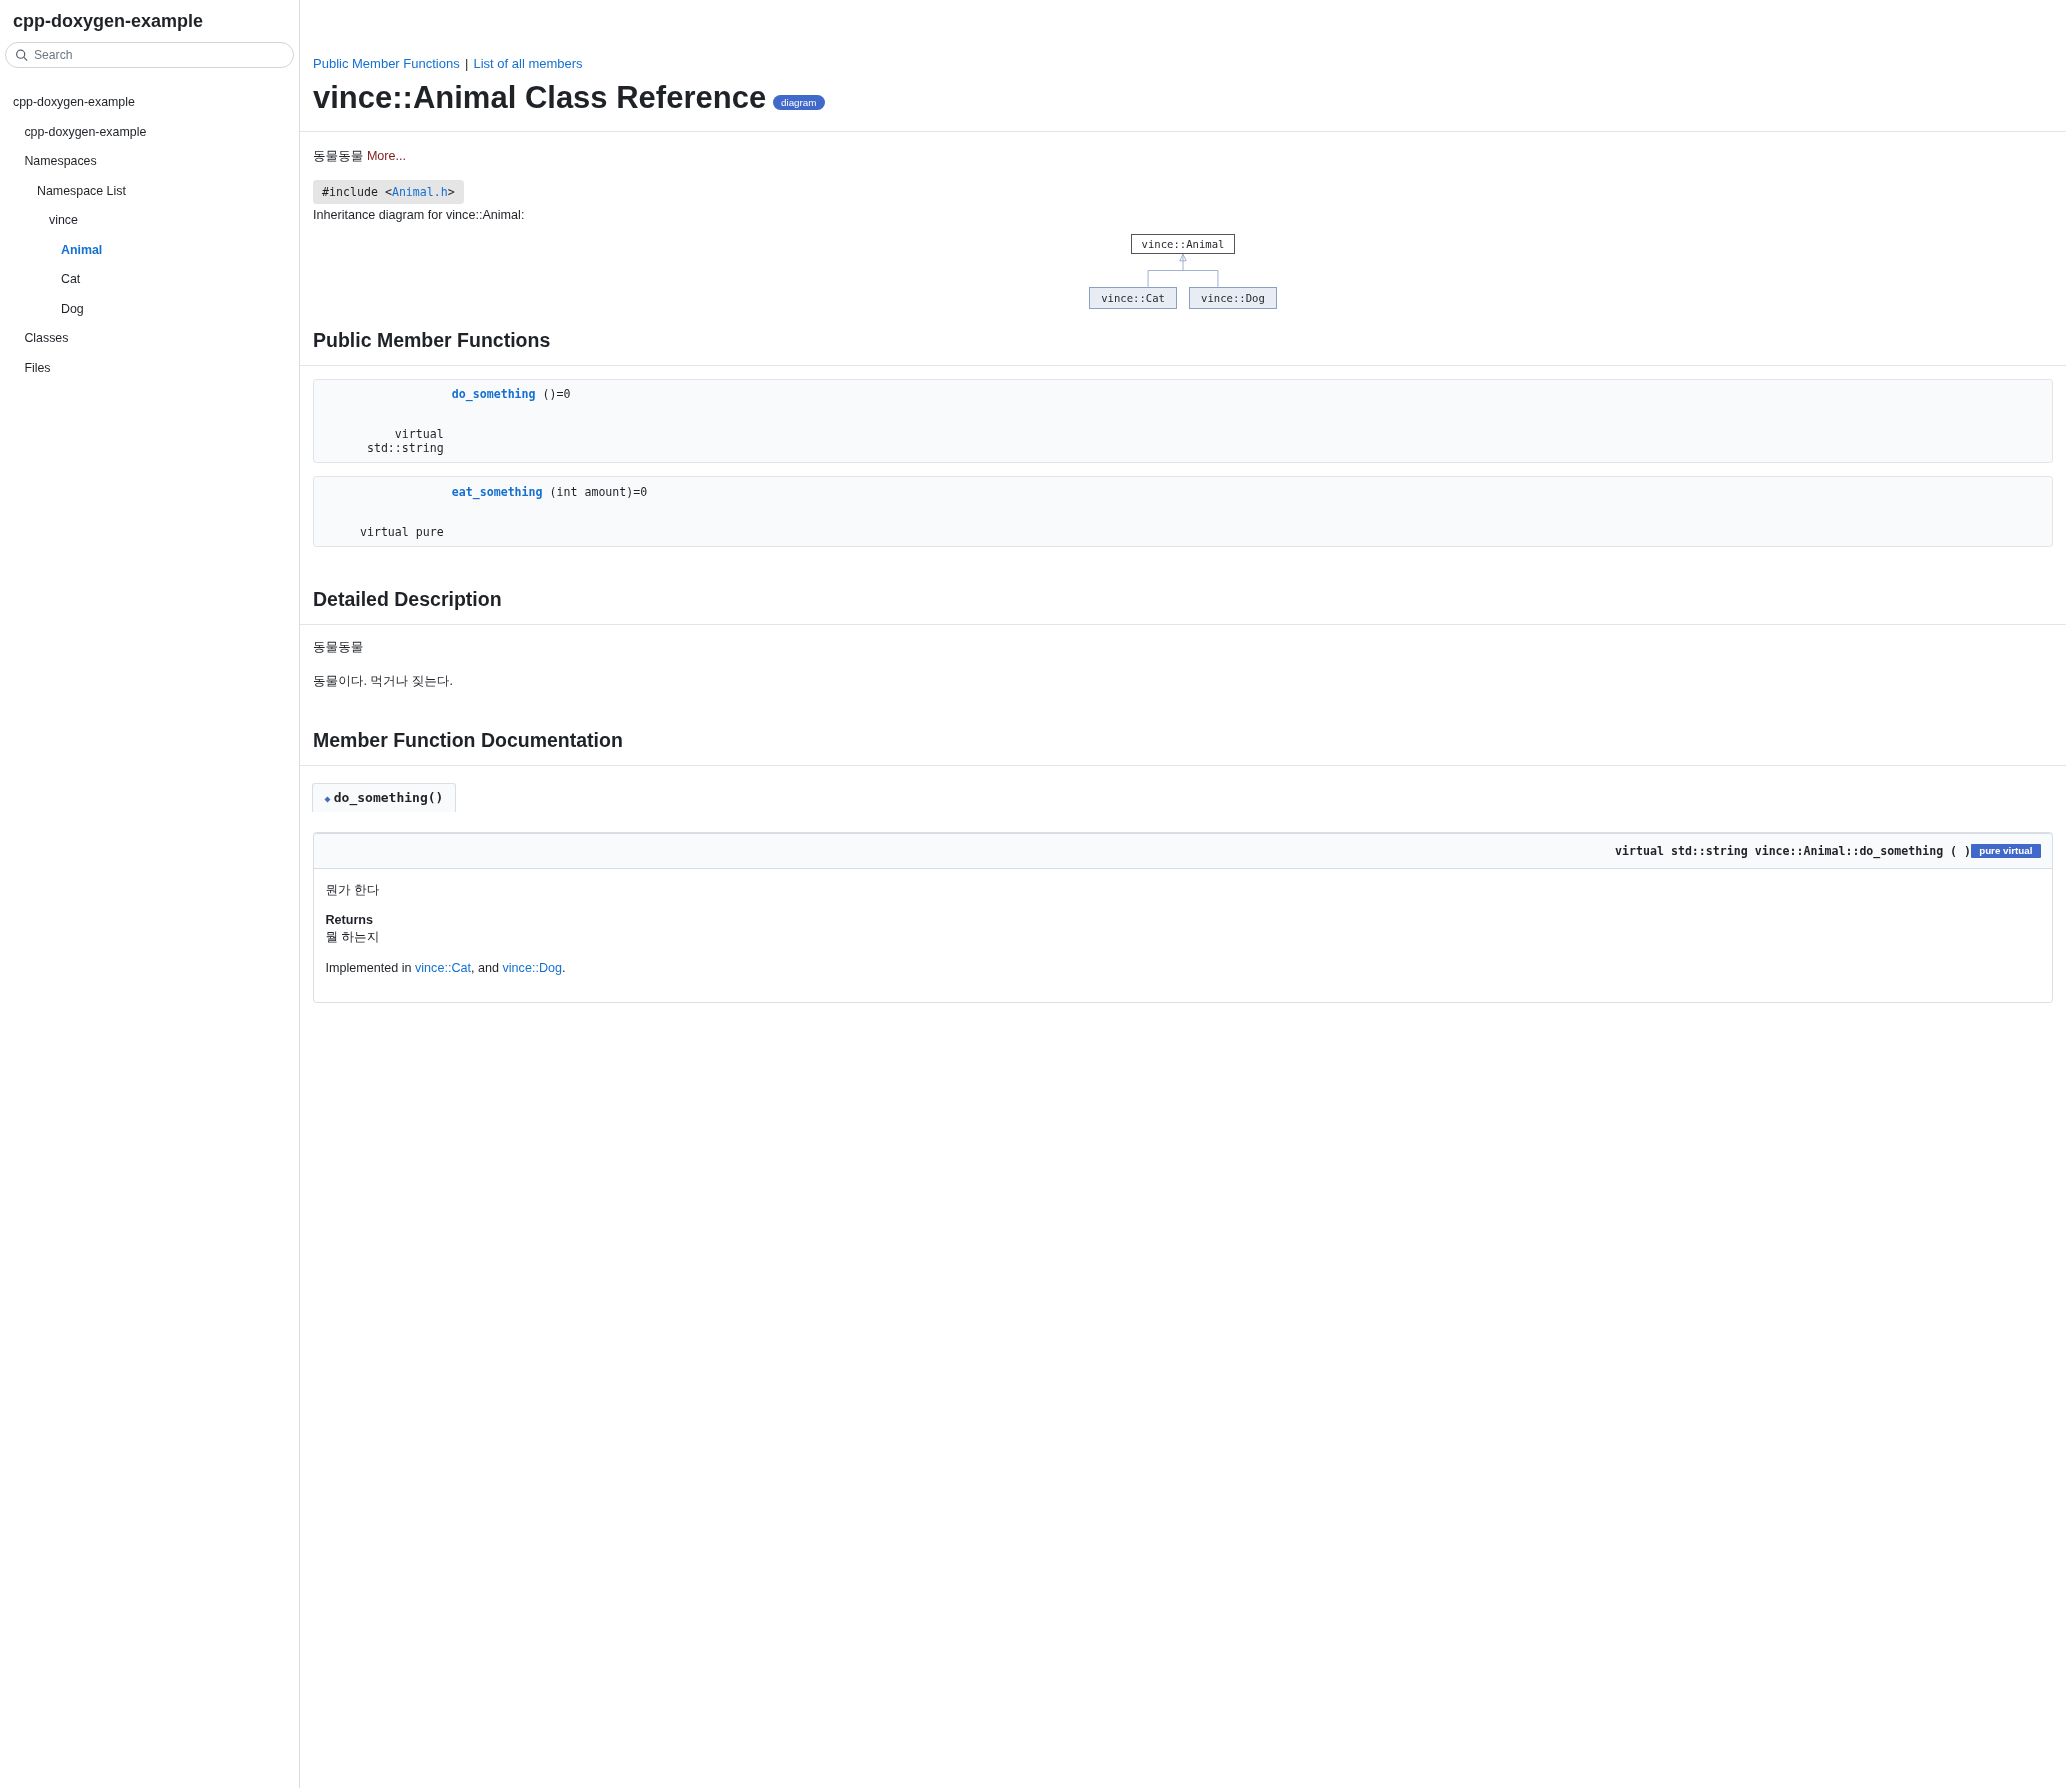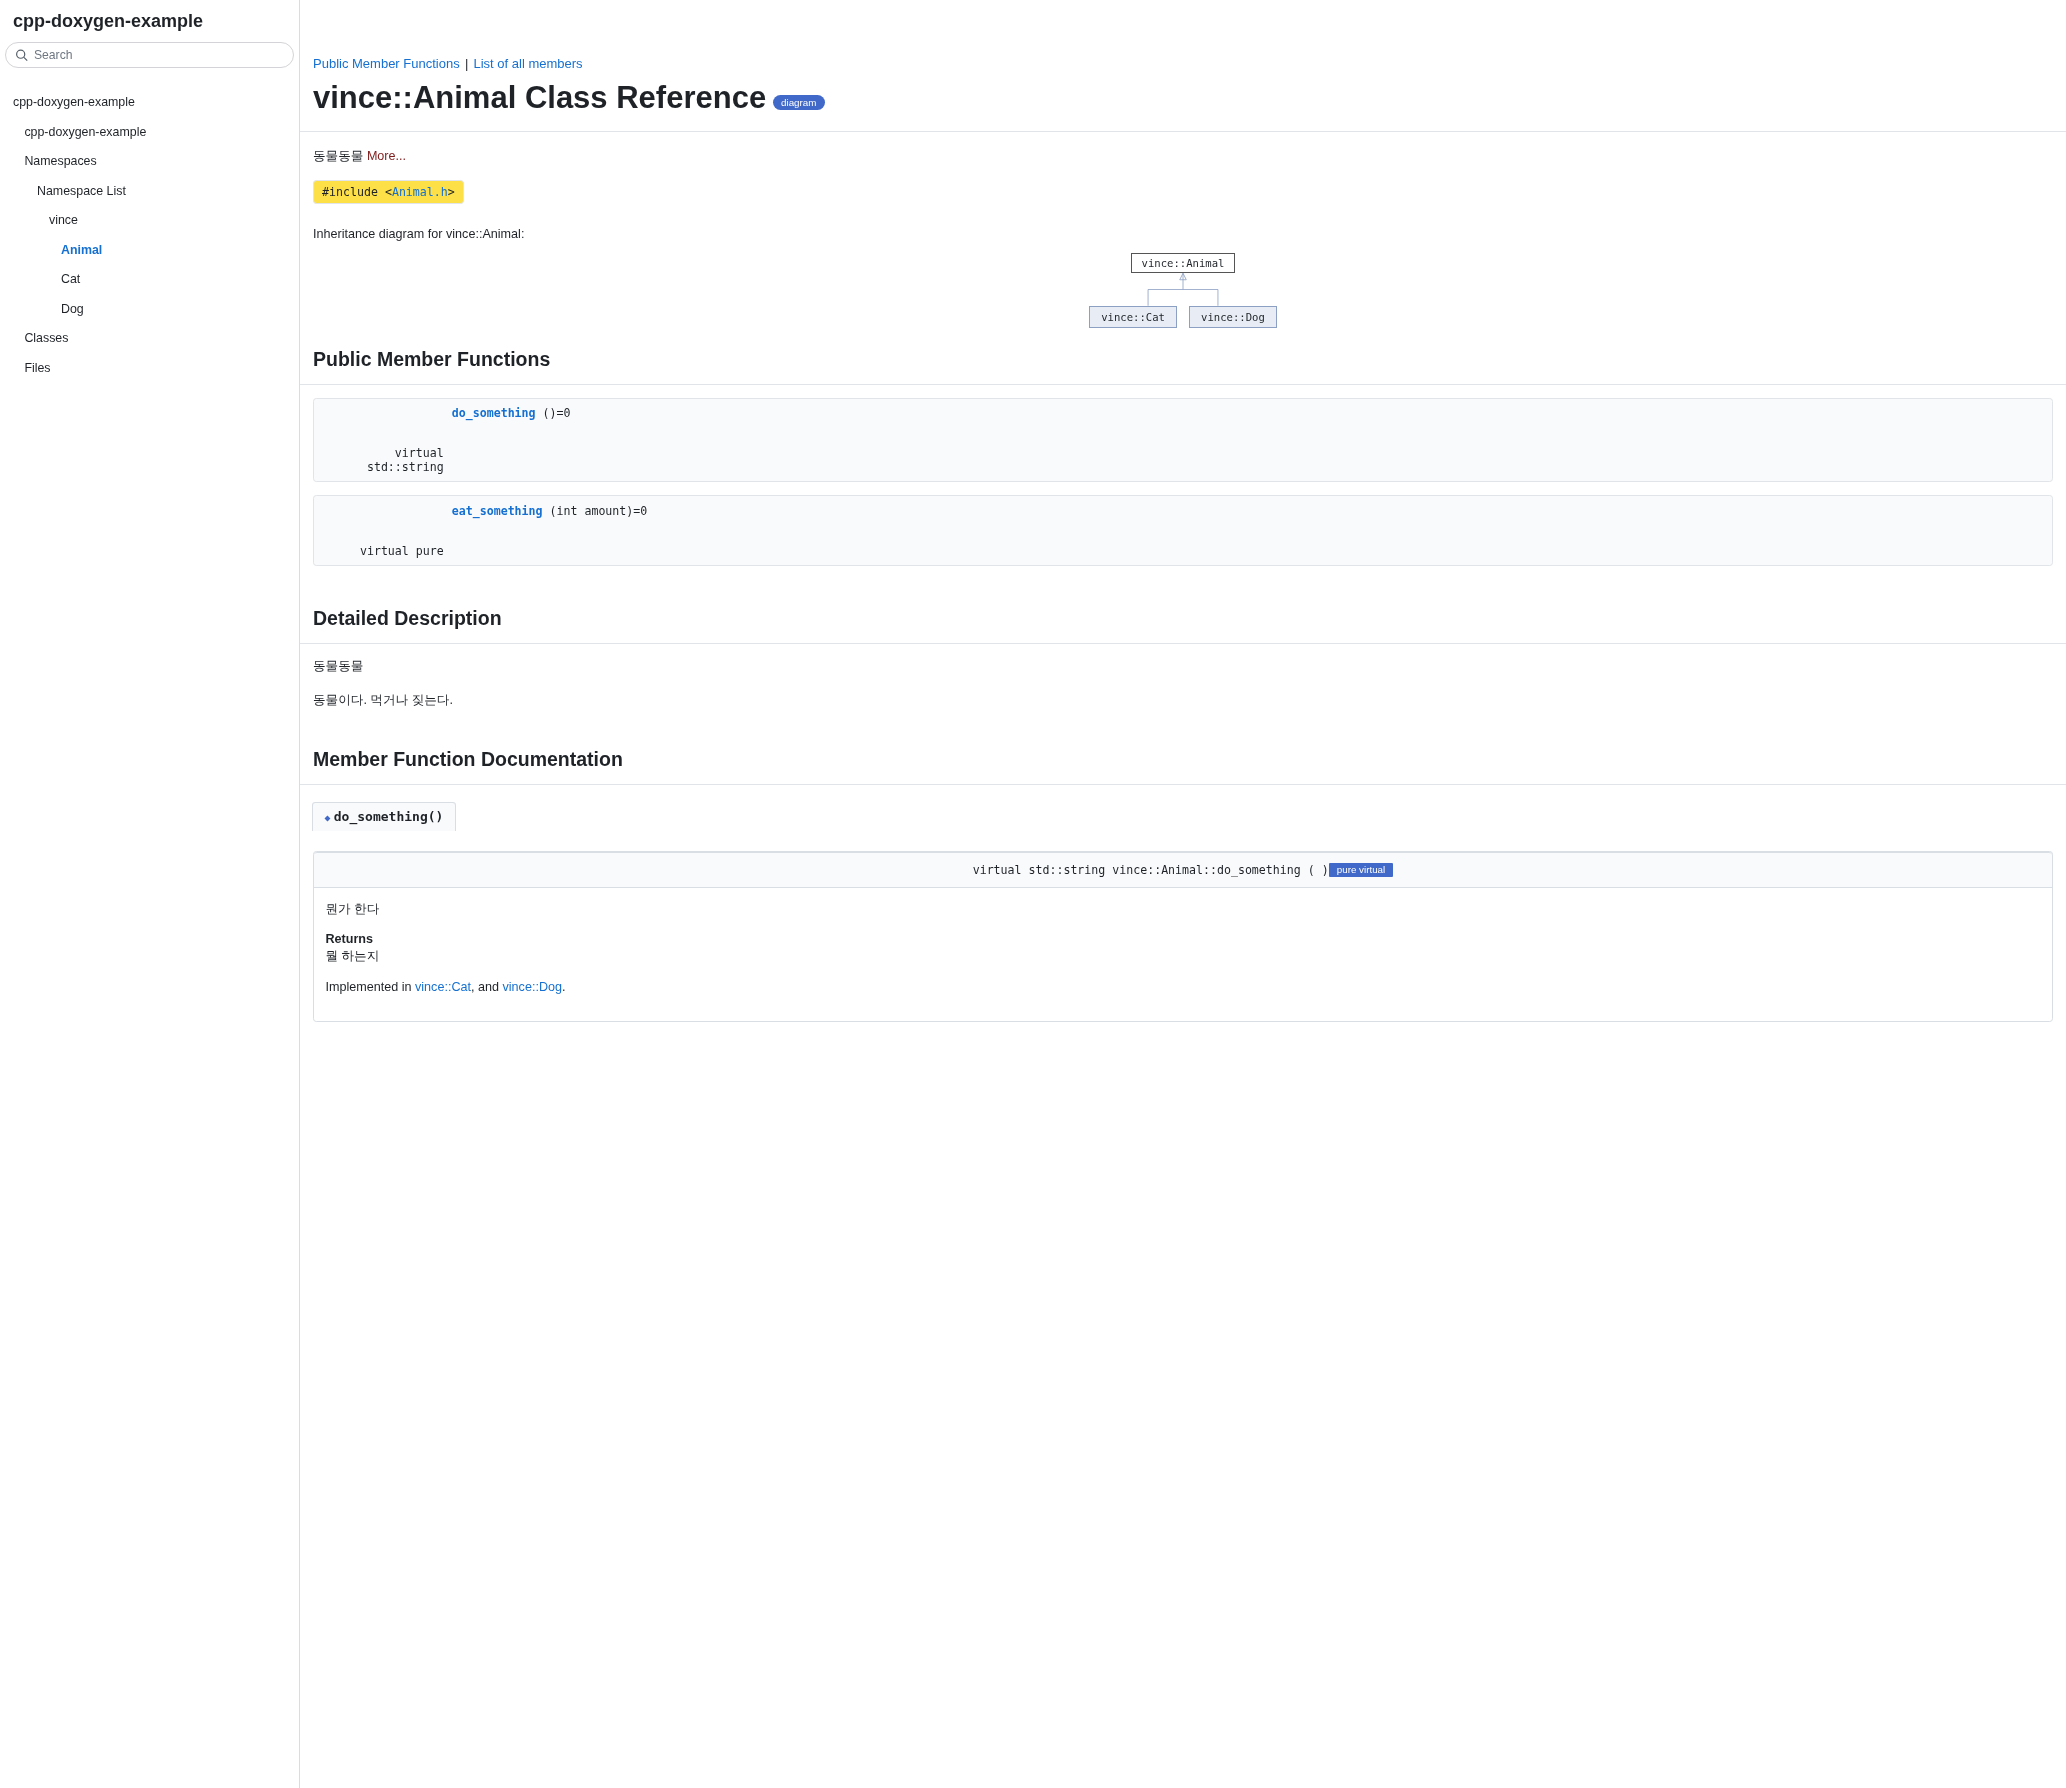--- a/index.html
+++ b/index.html
@@ -23,39 +23,39 @@
 .main { flex: 1; padding: 0 0 33px 0; overflow-x: hidden; }
 .top-links { text-align: left; padding: 56px 13px 0 13px; font-size: 13px; }
 .top-links a { color: #1570d1; text-decoration: none; }
 .top-sep { color: #1f2328; padding: 0 1.6px; }
 .page-header { padding: 8.1px 13px 14.7px 13px; border-bottom: 0.8px solid #e1e4e8; }
 .page-title { font-size: 31px; font-weight: 700; color: #1f2328; line-height: 1.2; display: inline; }
 .badge { display: inline-block; background: #4169c9; color: #fff; font-size: 9.8px; font-weight: 500; padding: 1.6px 8.1px; border-radius: 8.1px; vertical-align: middle; margin-left: 3.3px; position: relative; top: -2.4px; }
 .content { padding: 16.3px 13px 0 13px; }
 .brief { font-size: 12.6px; margin-bottom: 14.7px; }
 .brief a { color: #7f1d1d; text-decoration: none; text-align: center; }
-.include-box { display: inline-block; background: #fde047; border: 0.8px solid #e1e4e8; border-radius: 3.3px; padding: 4.1px 8.1px; font-family: ui-monospace, SFMono-Regular, Menlo, Consolas, monospace; font-size: 11.6px; margin-bottom: 23px; }
+.include-box { display: inline-block; background: #e5e5e5; border: 0.8px solid #e1e4e8; border-radius: 3.3px; padding: 4.1px 8.1px; font-family: ui-monospace, SFMono-Regular, Menlo, Consolas, monospace; font-size: 11.6px; margin-bottom: 4px; }
 .include-box a { color: #1570d1; text-decoration: none; }
 .inh-text { font-size: 12.6px; margin-bottom: 11.4px; }
 .inh-diagram { display: flex; flex-direction: column; align-items: center; margin: 0 auto 19.5px auto; }
 .inh-parent { border: 0.8px solid #555; padding: 3.3px 9.8px; font-family: ui-monospace, SFMono-Regular, Menlo, Consolas, monospace; font-size: 10.6px; background: #fff; margin-bottom: 0; }
 .inh-children { display: flex; gap: 11.4px; margin-top: 0; }
 .inh-child { border: 0.8px solid #8ca0c4; background: #e8edf5; padding: 4.1px 11.4px; font-family: ui-monospace, SFMono-Regular, Menlo, Consolas, monospace; font-size: 10.6px; }
 .inh-connector { position: relative; width: 130px; height: 33px; }
 .inh-connector svg { width: 100%; height: 100%; }
 h2.section { font-size: 19.5px; font-weight: 600; color: #1f2328; margin: 18px 0 13px 0; }
 .section-hr { border: none; border-top: 0.8px solid #e1e4e8; margin: 0 -13px 0 -13px; }
 .mem-row { display: flex; background: #f9fafb; border: 0.8px solid #e1e4e8; border-radius: 3.3px; padding: 7.3px 9.8px; margin-bottom: 13px; font-family: ui-monospace, SFMono-Regular, Menlo, Consolas, monospace; font-size: 11.6px; }
 .mem-left { width: 128px; text-align: right; padding-right: 8.1px; color: #1f2328; flex-shrink: 0; margin-top: 40px; }
 .mem-right a { color: #1570d1; text-decoration: none; font-weight: 600; }
 .detail-p { font-size: 12.6px; margin-bottom: 14.7px; line-height: 1.55; }
 .func-card { border: 0.8px solid #d8dee4; border-radius: 3.3px; margin-top: 21px; }
 .func-tab { display: inline-block; border: 0.8px solid #d8dee4; border-bottom: none; border-radius: 3.3px 3.3px 0 0; background: #f9fafb; padding: 6.5px 11.4px; font-family: ui-monospace, SFMono-Regular, Menlo, Consolas, monospace; font-size: 13px; font-weight: 600; position: relative; top: 0.8px; margin-left: -0.8px; }
 .func-tab-diamond { color: #4169c9; margin-right: 3.3px; font-size: 9.8px; }
-.func-sig { background: #f9fafb; border-top: 0.8px solid #d8dee4; border-bottom: 0.8px solid #d8dee4; padding: 9.8px 11.4px; font-family: ui-monospace, SFMono-Regular, Menlo, Consolas, monospace; font-size: 11.6px; display: flex; justify-content: center; align-items: center; border-radius: 3.3px 3.3px 0 0; }
+.func-sig { background: #f9fafb; border-top: 0.8px solid #d8dee4; border-bottom: 0.8px solid #d8dee4; padding: 9.8px 11.4px; font-family: ui-monospace, SFMono-Regular, Menlo, Consolas, monospace; font-size: 11.6px; display: flex; justify-content: flex-end; align-items: center; border-radius: 3.3px 3.3px 0 0; font-weight: bold; }
 .func-sig .sig-badge { background: #4169c9; color: #fff; font-size: 9.8px; padding: 1.6px 8.1px; border-radius: 1px; font-family: -apple-system, BlinkMacSystemFont, "Segoe UI", sans-serif; }
 .func-body { padding: 13px 11.4px; font-size: 12.6px; }
 .func-body p { margin-bottom: 14.7px; }
 .func-body .ret-label { font-weight: 700; display: block; margin-bottom: 1.6px; }
 .func-body a { color: #1570d1; text-decoration: none; }
 .func-wrap { margin-top: 16.3px; }
 </style>
 </head>
 <body>
 

